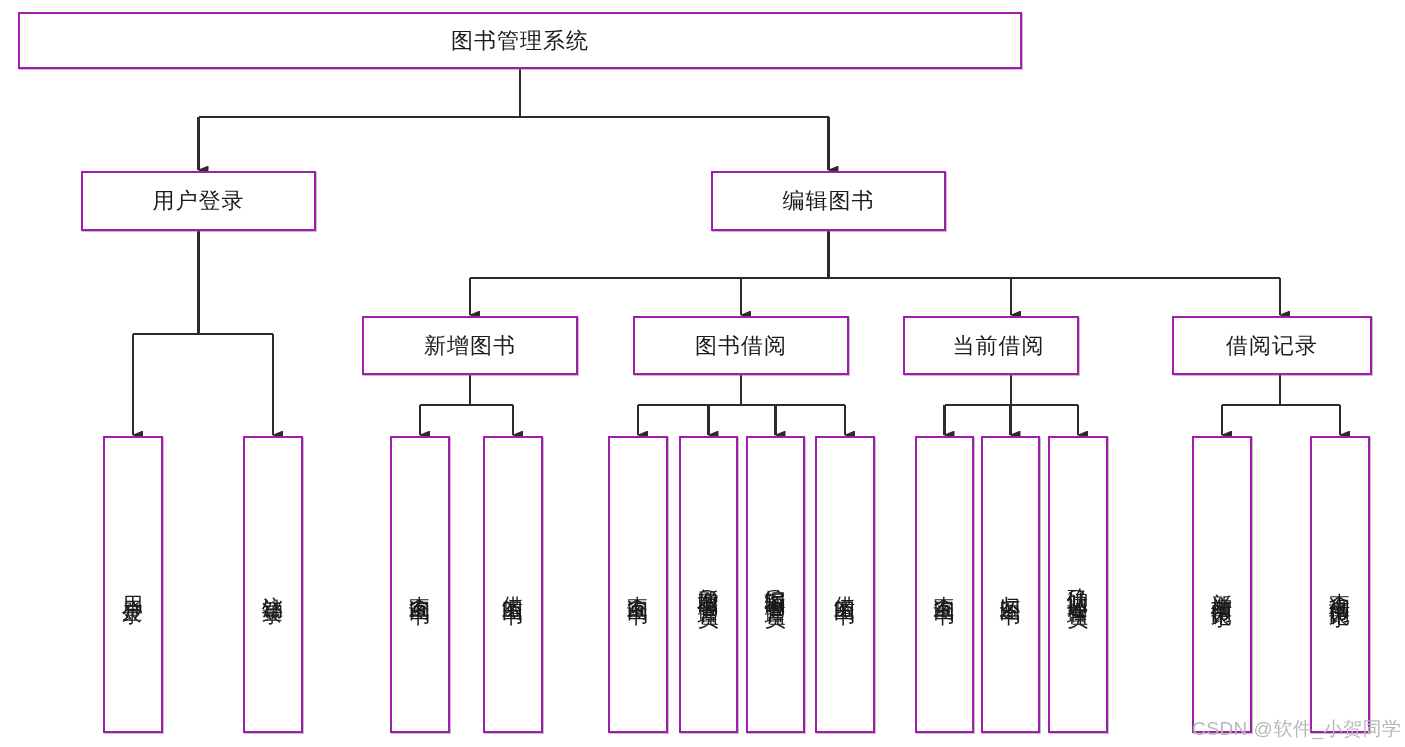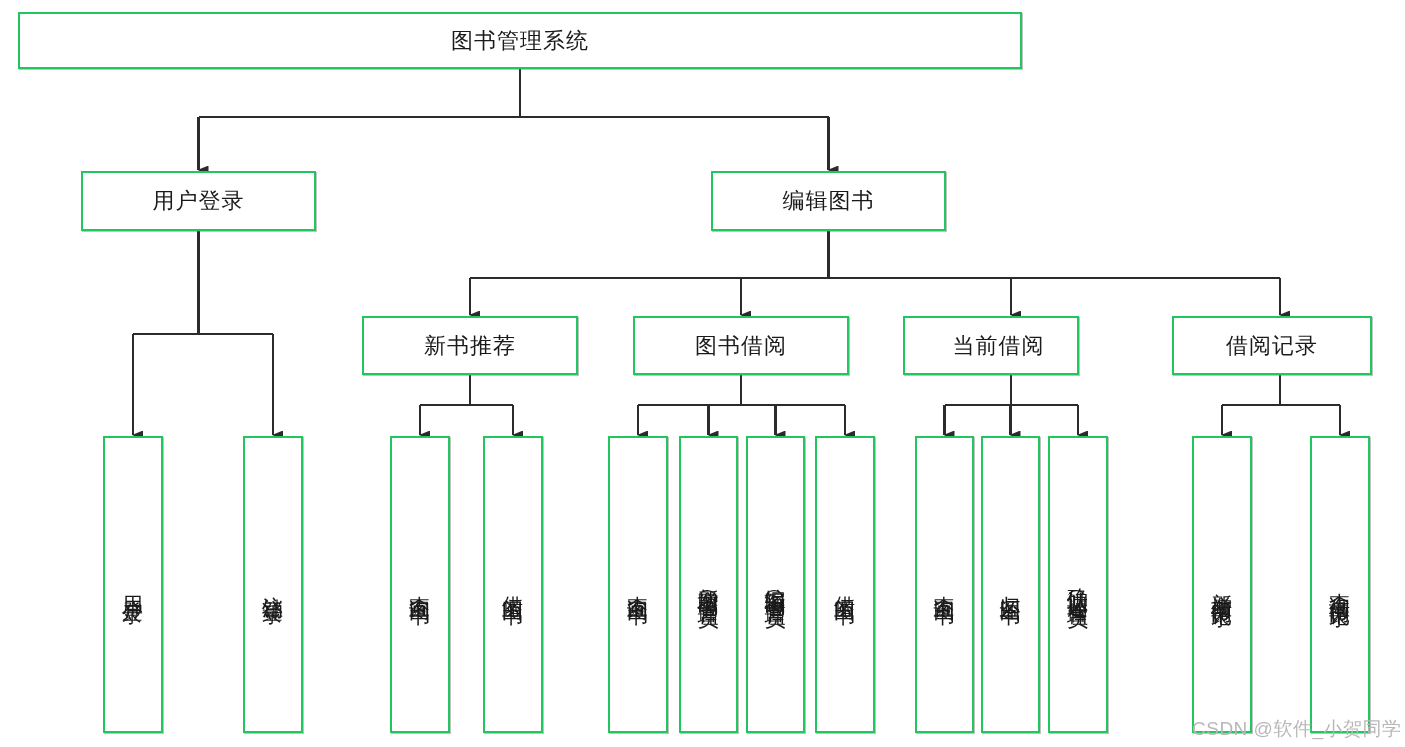--- a/index.html
+++ b/index.html
@@ -20,21 +20,21 @@
   #edges {
     position: absolute;
     left: 0;
     top: 0;
     width: 1405px;
     height: 747px;
   }
   .node {
     position: absolute;
     box-sizing: border-box;
-    border: 2px solid #22c55e;
+    border: 2px solid #a21caf;
     background: #ffffff;
     display: flex;
     align-items: center;
     justify-content: center;
     color: #1a1a1a;
     box-shadow: 1px 1px 0 rgba(120,120,120,0.45);
   }
   .node .label {
     display: block;
     text-align: center;
@@ -117,21 +117,21 @@
       <div class="node horizontal" style="left: 18px; top: 12px; width: 1004px; height: 57px;">
         <span class="label">图书管理系统</span>
       </div>
       <div class="node horizontal" style="left: 81px; top: 171px; width: 235px; height: 60px;">
         <span class="label">用户登录</span>
       </div>
       <div class="node horizontal" style="left: 711px; top: 171px; width: 235px; height: 60px;">
         <span class="label">编辑图书</span>
       </div>
       <div class="node horizontal" style="left: 362px; top: 316px; width: 216px; height: 59px;">
-        <span class="label">新书推荐</span>
+        <span class="label">新增图书</span>
       </div>
       <div class="node horizontal" style="left: 633px; top: 316px; width: 216px; height: 59px;">
         <span class="label">图书借阅</span>
       </div>
       <div class="node horizontal" style="left: 903px; top: 316px; width: 176px; height: 59px; padding-left: 15px;">
         <span class="label">当前借阅</span>
       </div>
       <div class="node horizontal" style="left: 1172px; top: 316px; width: 200px; height: 59px;">
         <span class="label">借阅记录</span>
       </div>

